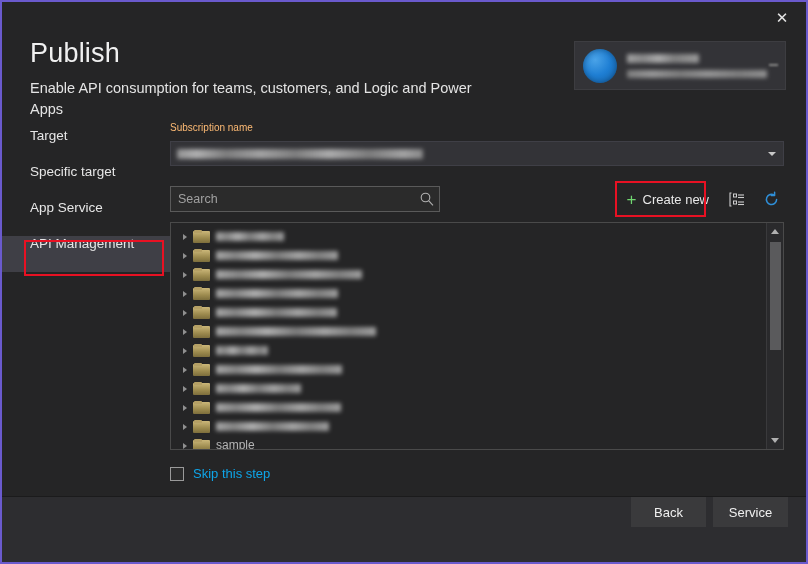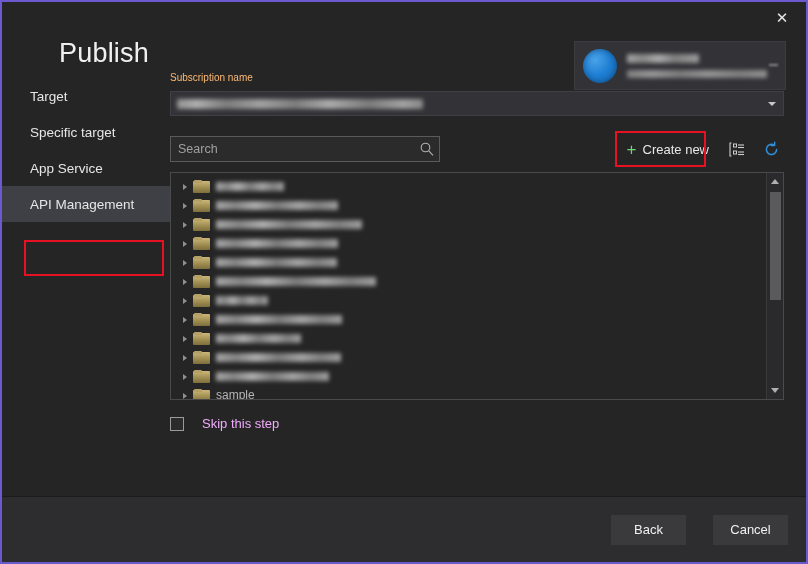--- a/index.html
+++ b/index.html
@@ -28,21 +28,21 @@
     color: #e6e6e6; font-size: 15px; line-height: 1;
     cursor: pointer; user-select: none;
   }
   
   .header {
     flex: none; position: relative;
     padding: 0 24px 0 28px;
   }
   .page-title {
     font-size: 27px; font-weight: 300; color: #f0f0f0;
-    letter-spacing: .2px; line-height: 34px; margin-left: 29px;
+    letter-spacing: .2px; line-height: 34px;
   }
   .page-subtitle {
     margin-top: 8px;
     font-size: 14.5px; color: #e4e4e4; font-weight: 400;
     line-height: 21px; max-width: 470px;
   }
   
   .account {
     position: absolute; right: 20px; top: 5px;
     width: 212px; height: 49px;
@@ -65,21 +65,21 @@
     background: linear-gradient(90deg,#8e8e8e 0%,#acacac 18%,#8a8a8a 38%,#a8a8a8 58%,#8d8d8d 80%,#a5a5a5 100%); }
   .acct-caret {
     position: absolute; right: 7px; top: 22px;
     width: 9px; height: 2px; background: #8a8a8a; filter: blur(1.2px);
   }
   
   .body-area { flex: 1; display: flex; min-height: 0; padding-top: 2px; }
   
   .sidebar { width: 168px; flex: none; padding-top: 6px; }
   .nav-item {
-    height: 36px; display: flex; align-items: center;
+    height: 36px; display: flex; align-items: flex-start;
     padding-left: 28px; font-size: 13.5px; color: #e6e6e6;
     cursor: pointer; position: relative;
   }
   .nav-item.selected { background: #3f3f46; }
   .nav-item.selected::after {
     content: ""; position: absolute; right: -9px; top: 50%;
     transform: translateY(-50%);
     border-top: 9px solid transparent; border-bottom: 9px solid transparent;
     border-left: 9px solid #3f3f46;
   }
@@ -211,27 +211,27 @@
   }
   
   .skip-row {
     display: flex; align-items: center; margin-top: 16px; cursor: pointer;
     width: fit-content;
   }
   .checkbox {
     width: 14px; height: 14px; border: 1px solid #9a9a9a;
     background: #2b2b2b; flex: none;
   }
-  .skip-label { margin-left: 18px; font-size: 13px; color: #f0abfc; }
+  .skip-label { margin-left: 9px; font-size: 13px; color: #0ea5e9; }
   
   .footer {
     flex: none; height: 66px; background: #2d2d30;
     border-top: 1px solid #1b1b1c;
-    display: flex; align-items: center; justify-content: flex-end;
-    padding-right: 18px; gap: 27px; padding-left: 8px;
+    display: flex; justify-content: flex-end;
+    padding-right: 18px; gap: 7px; padding-left: 8px;
   }
   .btn {
     width: 75px; height: 30px; font-size: 13px;
     background: #3a3a3c; color: #f0f0f0;
     border: 1px solid #3a3a3c; cursor: pointer;
     font-family: "Liberation Sans", sans-serif;
   }
   .btn.disabled {
     background: transparent; color: #7a7a7a;
     border: 1px solid #4a4a4d; cursor: default;
@@ -241,20 +241,21 @@
 <body>
 
 <div class="window">
 
   <div class="titlebar">
     <div class="close-btn">✕</div>
   </div>
 
   <div class="header">
     <div class="page-title">Publish</div>
+    <div class="page-subtitle">Enable API consumption for teams, customers, and Logic and Power Apps</div>
 
     <div class="account">
       <div class="avatar"></div>
       <div class="account-text">
         <div class="blur-line acct-name"></div>
         <div class="blur-line acct-mail"></div>
       </div>
       <div class="acct-caret"></div>
     </div>
   </div>
@@ -402,16 +403,16 @@
       <div class="skip-row">
         <span class="checkbox"></span>
         <span class="skip-label">Skip this step</span>
       </div>
 
     </div>
   </div>
 
   <div class="footer">
     <button class="btn">Back</button>
-    <button class="btn">Cancel</button>
+    <button class="btn">Service</button>
   </div>
 
 </div>
 
 </body></html>

